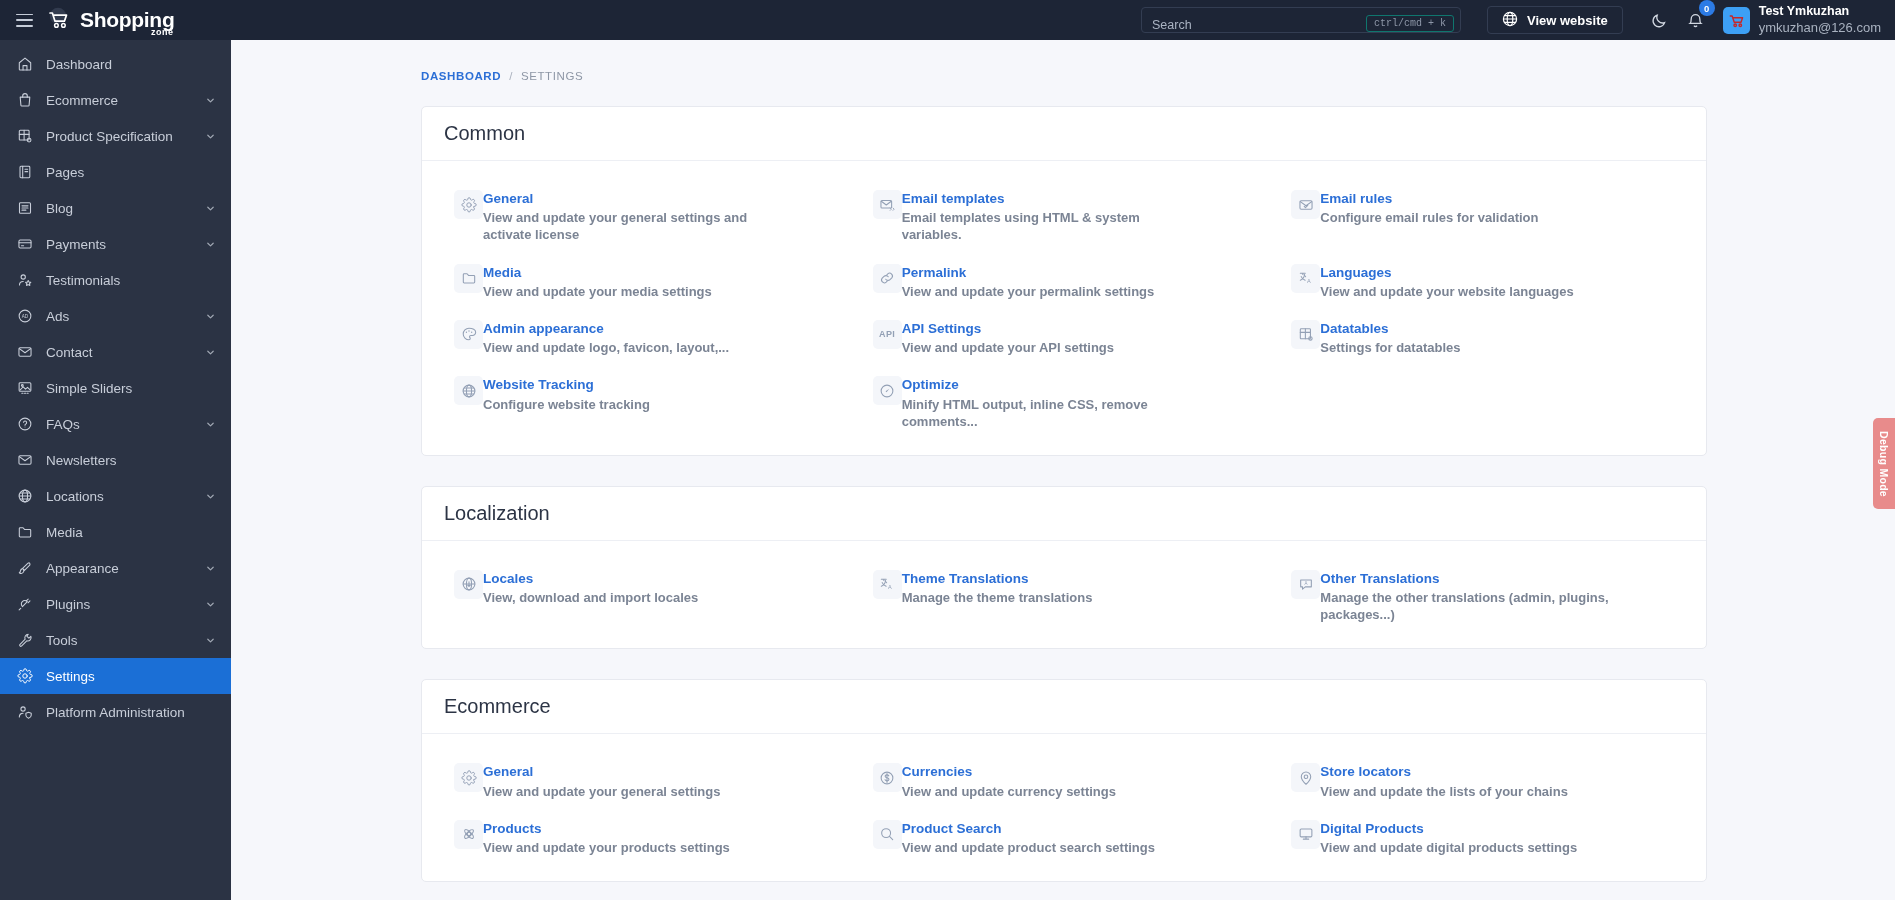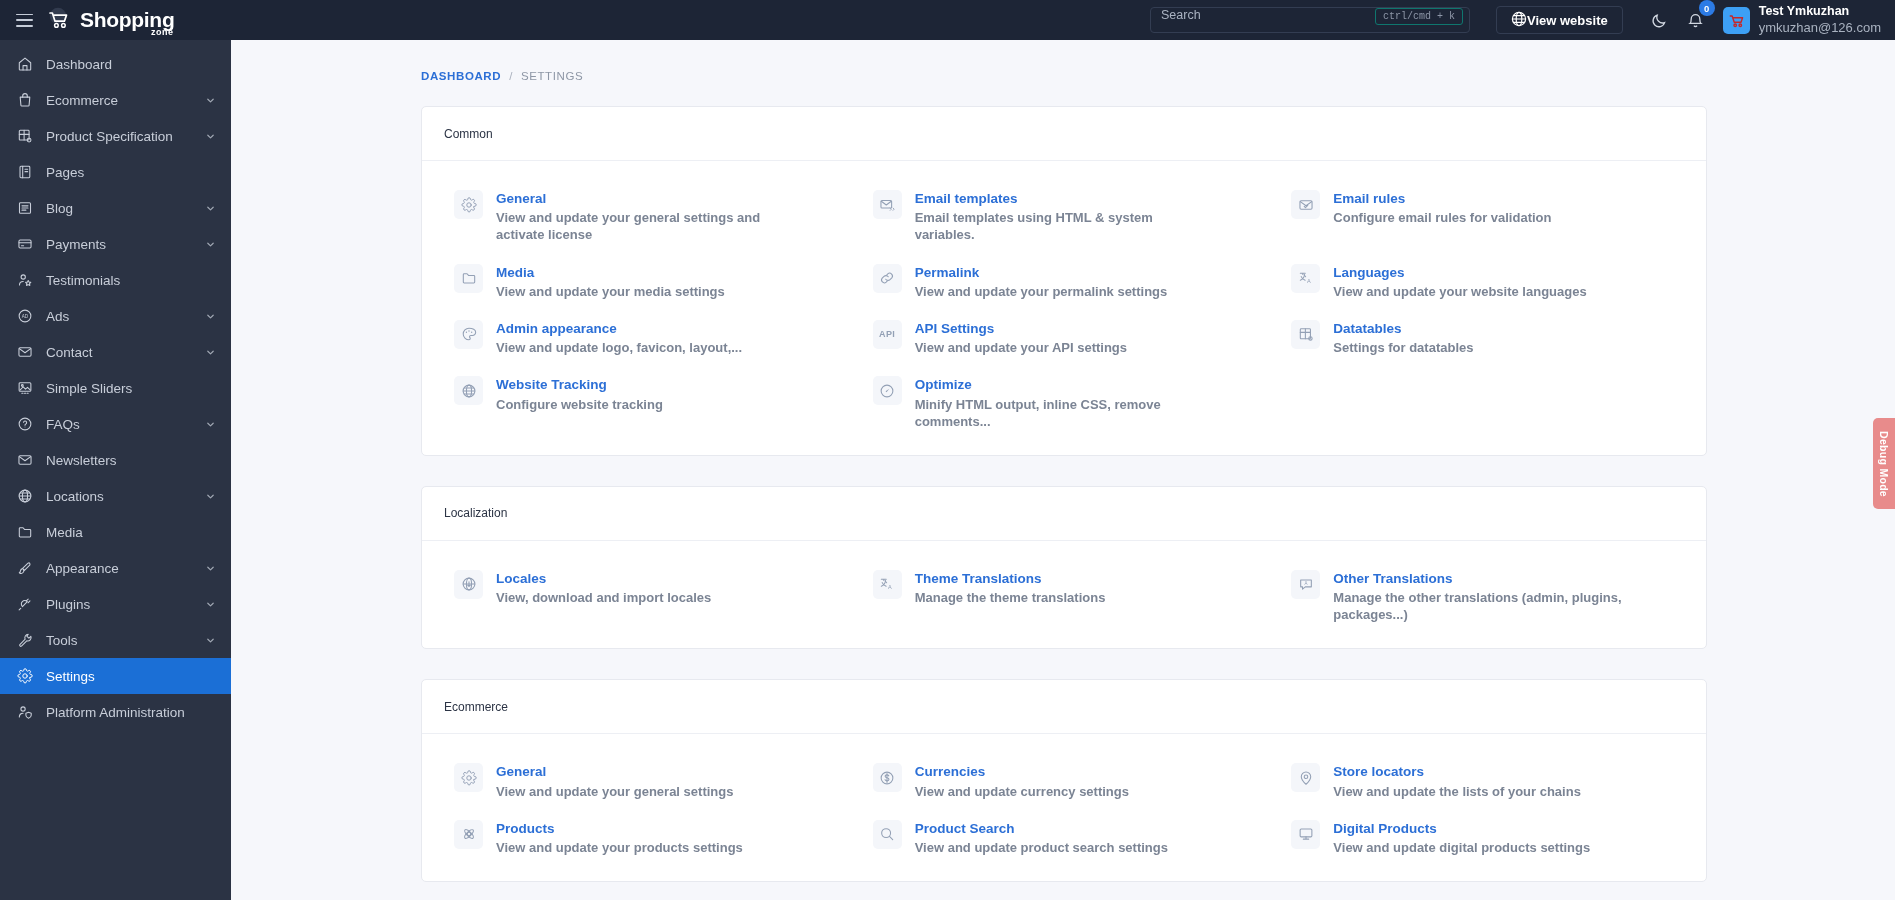--- a/index.html
+++ b/index.html
@@ -35,33 +35,33 @@
   }
 
   .topbar-right {
     flex: 1; height: 40px;
     display: flex; align-items: center; justify-content: flex-end;
     gap: 0px; padding-right: 14px;
   }
   .search-box {
     width: 320px; height: 26px;
     border: 1px solid #333d52; border-radius: 4px;
-    display: flex; align-items: flex-start; justify-content: space-between;
+    display: flex; align-items: flex-end; justify-content: space-between;
     padding: 0 6px 0 10px;
     margin-right: 26px;
   }
   .search-box .ph { color: #aab3c2; font-size: 12.5px; }
   .kbd {
     border: 1px solid #0f766e; border-radius: 3px;
     color: #8e97a8; font-family: "Liberation Mono", monospace;
     font-size: 10px; padding: 2px 7px;
   }
   .view-website {
     height: 28px; border: 1px solid #333d52; border-radius: 4px;
-    display: flex; align-items: center; 
+    display: flex; align-items: center; gap: 9px;
     padding: 0 14px; color: #fff; font-size: 13px; font-weight: bold;
     margin-right: 24px;
     cursor: pointer;
   }
   .icon-btn { width: 26px; height: 26px; display: flex; align-items: center; justify-content: center; cursor: pointer; position: relative; color: #d2d8e2; }
   .bell-wrap { margin-left: 10px; margin-right: 14px; }
   .badge {
     position: absolute; top: -7px; right: -6px;
     min-width: 16px; height: 16px; border-radius: 8px;
     background: #2c7be5; color: #fff; font-size: 9.5px; font-weight: bold;
@@ -114,29 +114,29 @@
   .card {
     width: 1286px;
     background: #ffffff;
     border: 1px solid #e7e9ef;
     border-radius: 5px;
     margin-bottom: 30px;
   }
   .card-head {
     height: 54px; display: flex; align-items: center;
     padding: 0 22px; border-bottom: 1px solid #edeff4;
-    font-size: 12px; color: #2c3445;
+    font-size: 20px; color: #2c3445;
   }
   .card-body {
     padding: 18px 14px 16px 14px;
     display: grid; grid-template-columns: repeat(3, 1fr);
     column-gap: 0px; row-gap: 0px;
   }
   .setting {
-    display: flex; gap: 13px; padding: 9px 24px 9px 18px;
+    display: flex; padding: 9px 24px 9px 18px;
     align-items: flex-start; cursor: pointer;
   }
   .s-ico {
     width: 29px; height: 29px; border-radius: 5px;
     background: #f4f6fa; flex: none;
     display: flex; align-items: center; justify-content: center;
     color: #93a0b5; margin-top: 2px;
   }
   .s-ico .api-txt { font-size: 9px; font-weight: bold; letter-spacing: .4px; color: #93a0b5; }
   .s-txt { padding-top: 1px; }

